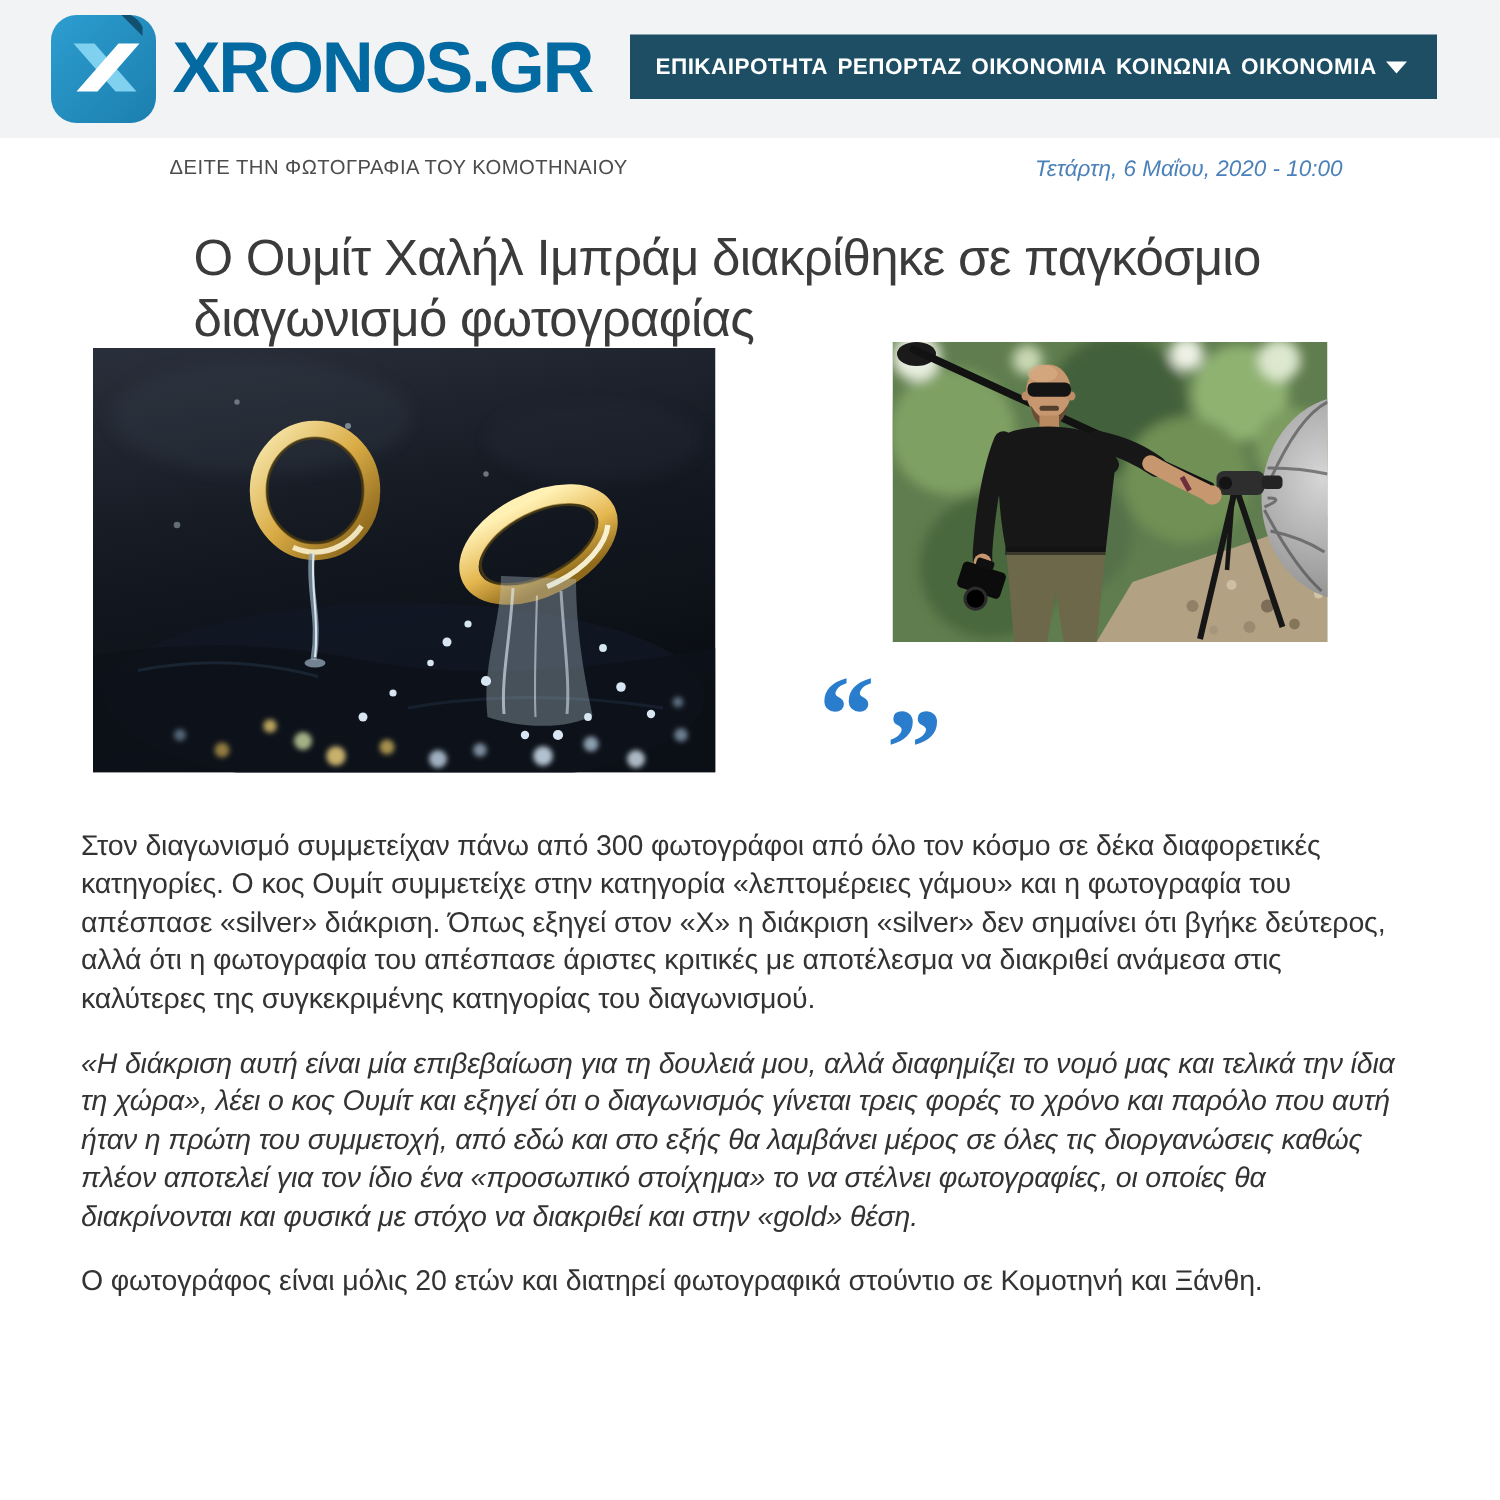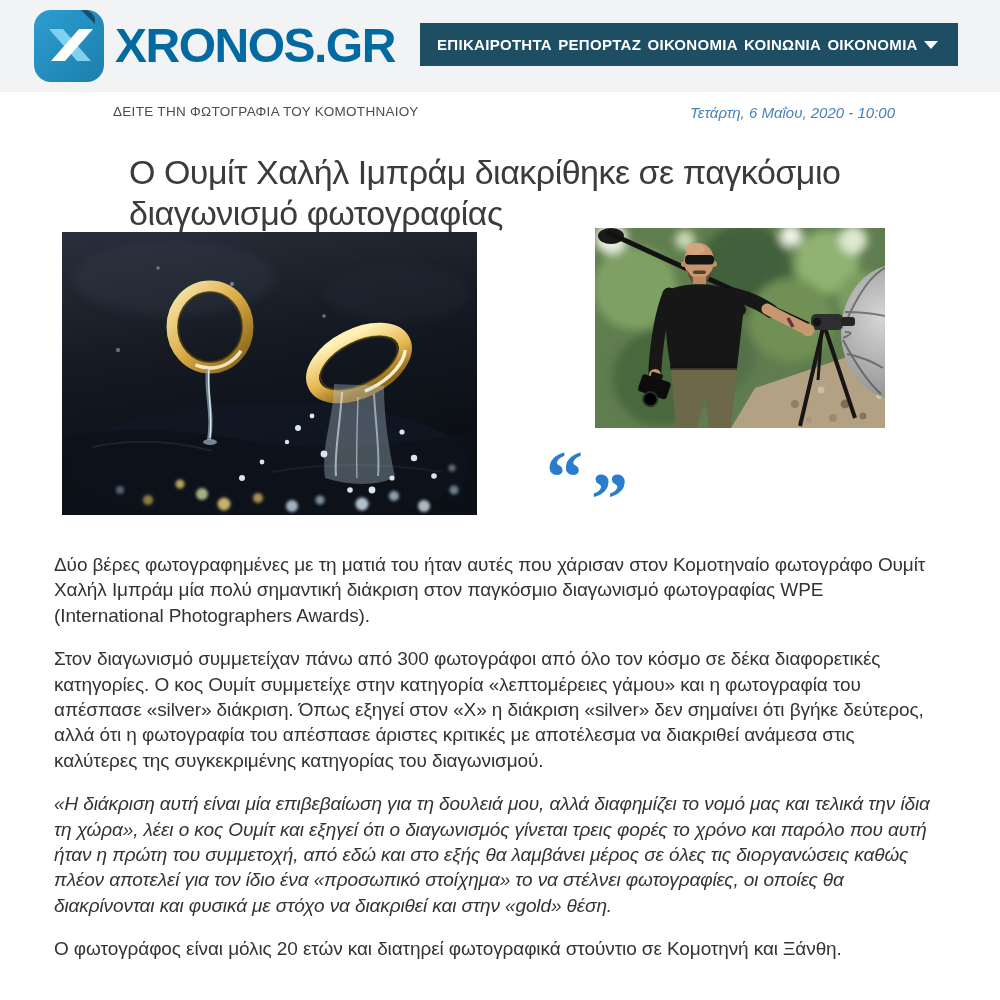--- a/index.html
+++ b/index.html
@@ -276,17 +276,16 @@
     </g>
   </svg>
 </figure>
 
 <div class="pull-quote">
   <span class="q-open">“</span>
   <span class="q-close">”</span>
 </div>
 
 <div class="body-copy">
-  <p>Δύο βέρες φωτογραφημένες με τη ματιά του ήταν αυτές που χάρισαν στον Κομοτηναίο φωτογράφο Ουμίτ Χαλήλ Ιμπράμ μία πολύ σημαντική διάκριση στον παγκόσμιο διαγωνισμό φωτογραφίας WPE (International Photographers Awards).</p>
   <p>Στον διαγωνισμό συμμετείχαν πάνω από 300 φωτογράφοι από όλο τον κόσμο σε δέκα διαφορετικές κατηγορίες. Ο κος Ουμίτ συμμετείχε στην κατηγορία «λεπτομέρειες γάμου» και η φωτογραφία του απέσπασε «silver» διάκριση. Όπως εξηγεί στον «X» η διάκριση «silver» δεν σημαίνει ότι βγήκε δεύτερος, αλλά ότι η φωτογραφία του απέσπασε άριστες κριτικές με αποτέλεσμα να διακριθεί ανάμεσα στις καλύτερες της συγκεκριμένης κατηγορίας του διαγωνισμού.</p>
   <p class="em">«Η διάκριση αυτή είναι μία επιβεβαίωση για τη δουλειά μου, αλλά διαφημίζει το νομό μας και τελικά την ίδια τη χώρα», λέει ο κος Ουμίτ και εξηγεί ότι ο διαγωνισμός γίνεται τρεις φορές το χρόνο και παρόλο που αυτή ήταν η πρώτη του συμμετοχή, από εδώ και στο εξής θα λαμβάνει μέρος σε όλες τις διοργανώσεις καθώς πλέον αποτελεί για τον ίδιο ένα «προσωπικό στοίχημα» το να στέλνει φωτογραφίες, οι οποίες θα διακρίνονται και φυσικά με στόχο να διακριθεί και στην «gold» θέση.</p>
   <p>Ο φωτογράφος είναι μόλις 20 ετών και διατηρεί φωτογραφικά στούντιο σε Κομοτηνή και Ξάνθη.</p>
 </div>
 
 </body></html>

